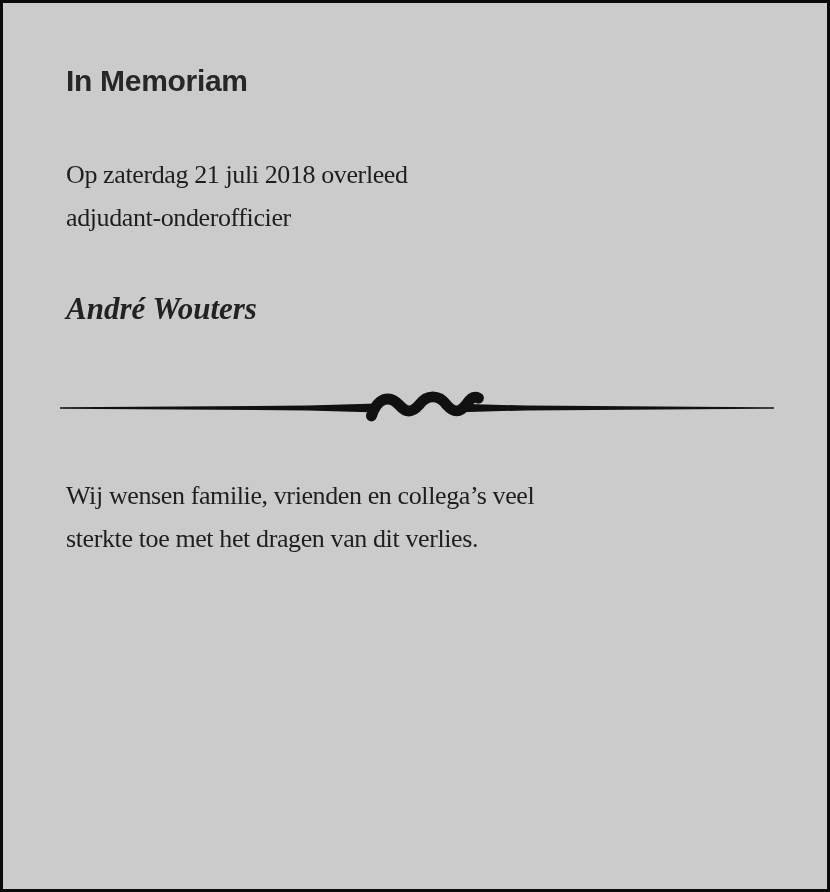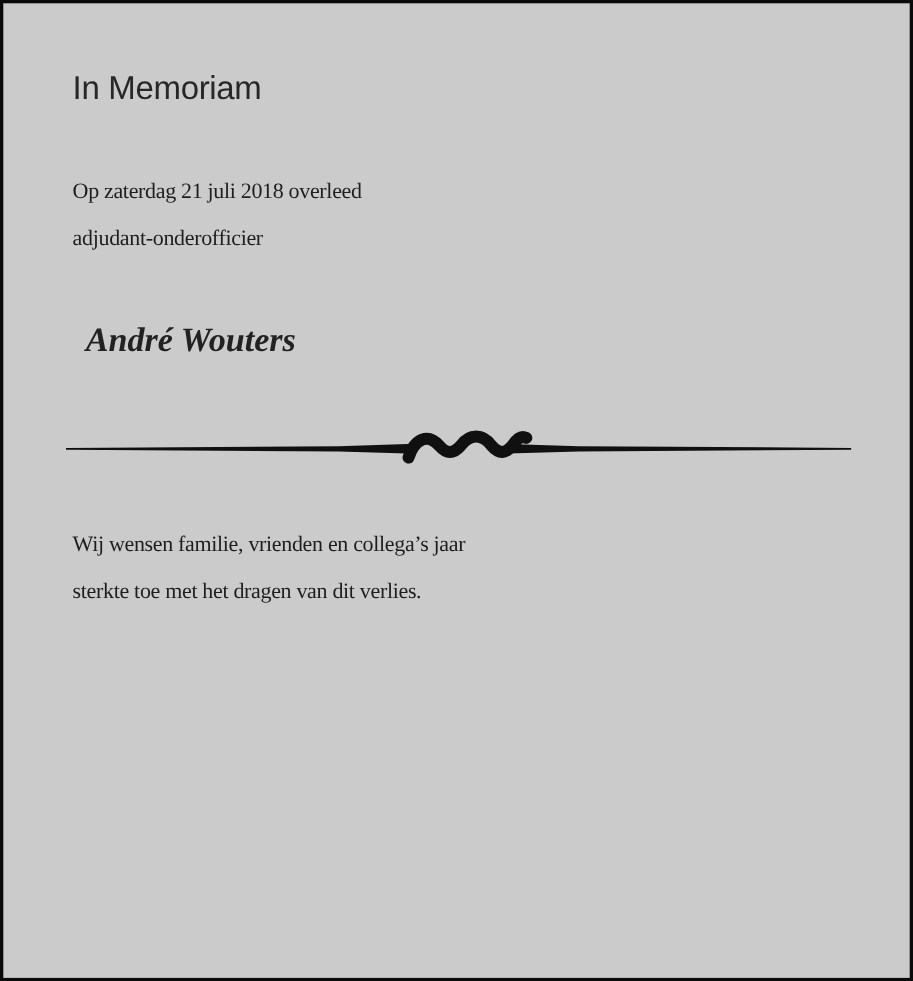--- a/index.html
+++ b/index.html
@@ -15,43 +15,43 @@
     height: 892px;
     background: #cbcbcb;
     border: 3px solid #0a0a0a;
     padding: 60px 28px 0 63px;
     overflow: hidden;
     font-family: "Liberation Serif", serif;
     color: #1e1e1e;
   }
   .card-title {
     font-family: "Liberation Sans", sans-serif;
-    font-weight: 400;
+    font-weight: 700;
     font-size: 30px;
     line-height: 36px;
     letter-spacing: -0.3px;
     color: #272727;
     margin: 0 0 54px 0;
   }
   .body-text {
-    font-size: 20px;
+    font-size: 26px;
     line-height: 43px;
     letter-spacing: -0.015em;
     white-space: pre-line;
     margin: 0;
     max-width: 740px;
   }
   .intro-text { margin-bottom: 48px; }
   .deceased-name {
     font-size: 31px;
     line-height: 43px;
     font-weight: 700;
     font-style: italic;
     white-space: pre-line;
-    margin: 0 0 48px 12px;
+    margin: 0 0 48px 0;
     color: #222222;
   }
   .divider-wrap {
     margin: 56px 0 44px 0;
     width: 714px;
     margin-left: -6px;
   }
   .divider-wrap svg { display: block; }
 </style>
 </head>
@@ -68,16 +68,16 @@
 
 
   <div class="divider-wrap">
     <svg width="714" height="44" viewBox="0 0 720 44" xmlns="http://www.w3.org/2000/svg" aria-hidden="true">
       <polygon points="0,21.2 250,19.6 320,17.4 320,26.6 250,24.4 0,22.8" fill="#101010"></polygon>
       <polygon points="720,21.2 470,19.6 404,17.6 404,26.4 470,24.4 720,22.8" fill="#101010"></polygon>
       <path d="M314,30 C320,12 332,8 342,19 C349,27 355,27 362,19 C370,8 382,8 390,19 C397,27 403,27 410,18 C414,12 418,10 422,12" fill="none" stroke="#101010" stroke-width="11" stroke-linecap="round"></path>
     </svg>
   </div>
 
-  <p class="body-text">Wij wensen familie, vrienden en collega’s jaar
+  <p class="body-text">Wij wensen familie, vrienden en collega’s veel
 sterkte toe met het dragen van dit verlies.</p>
 
 </div>
 
 </body></html>

